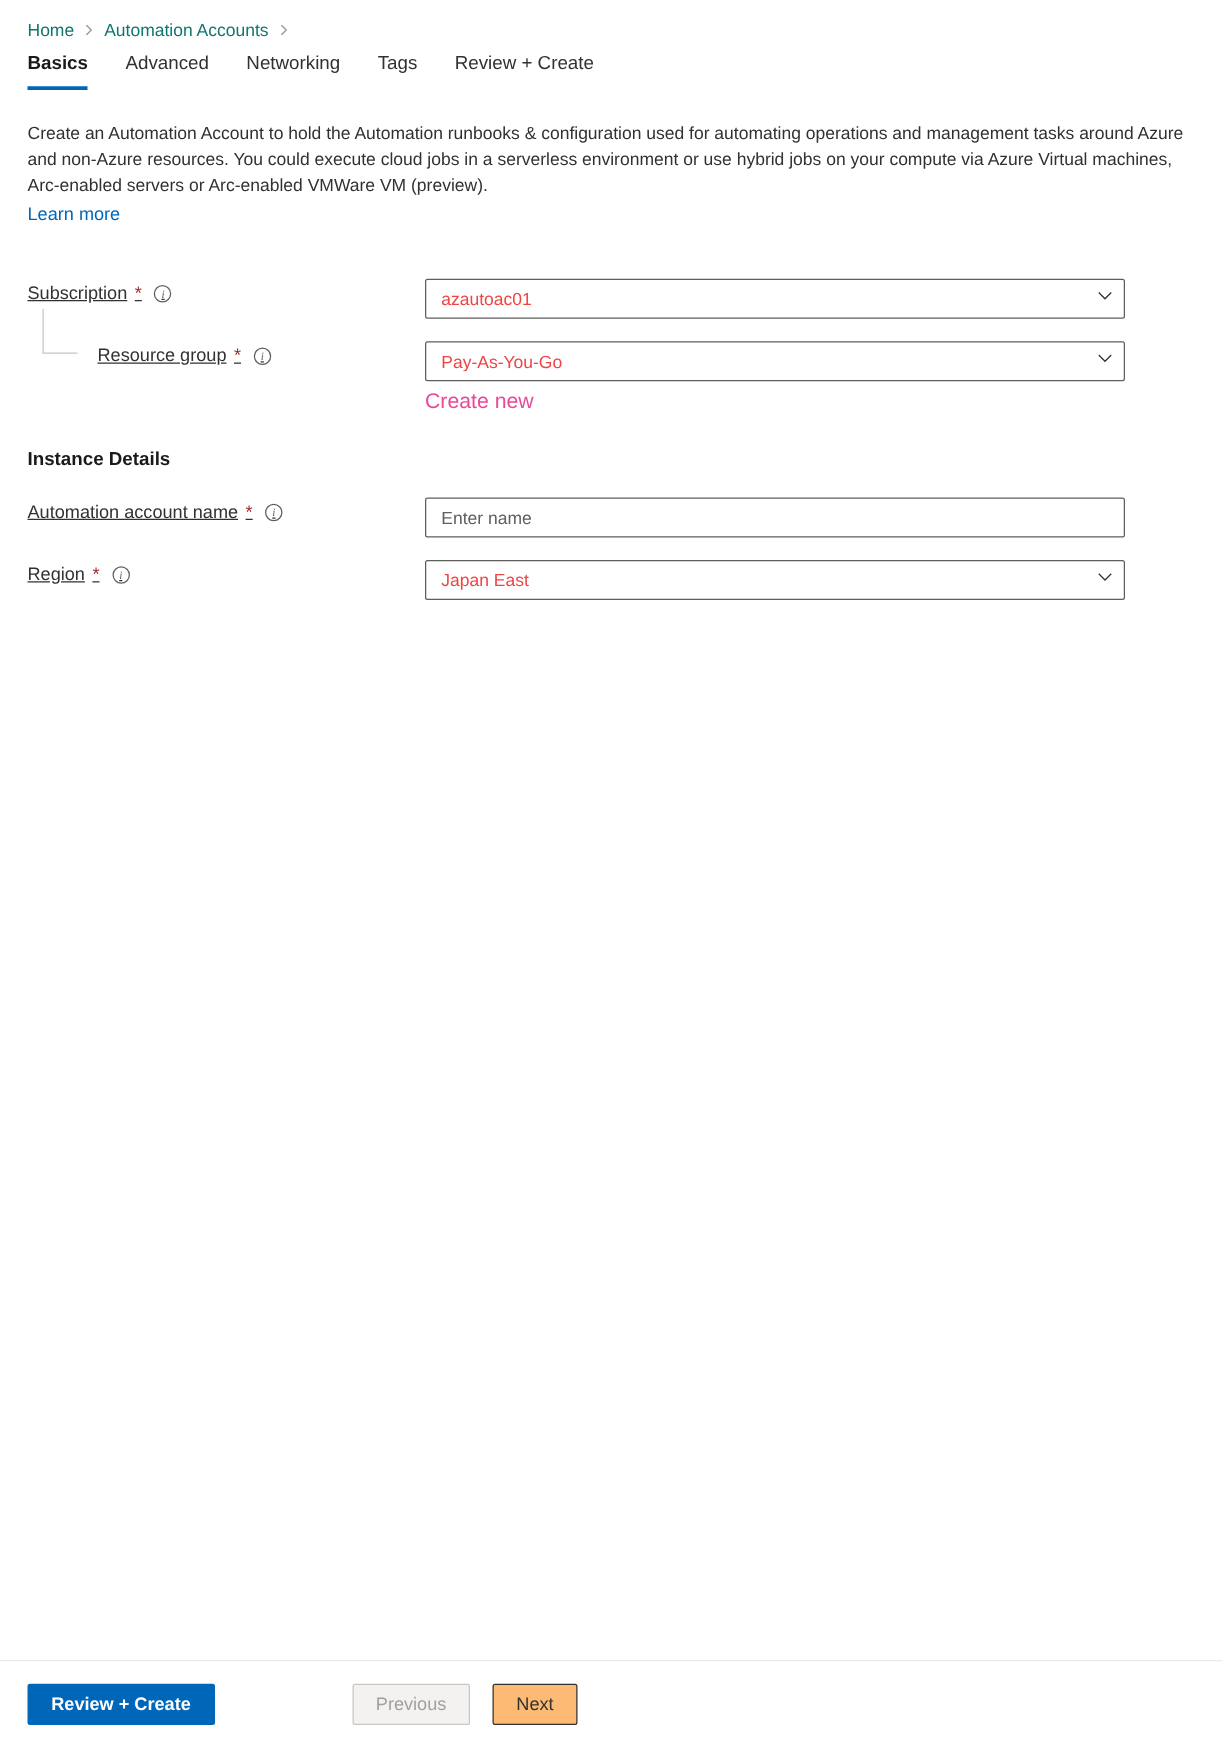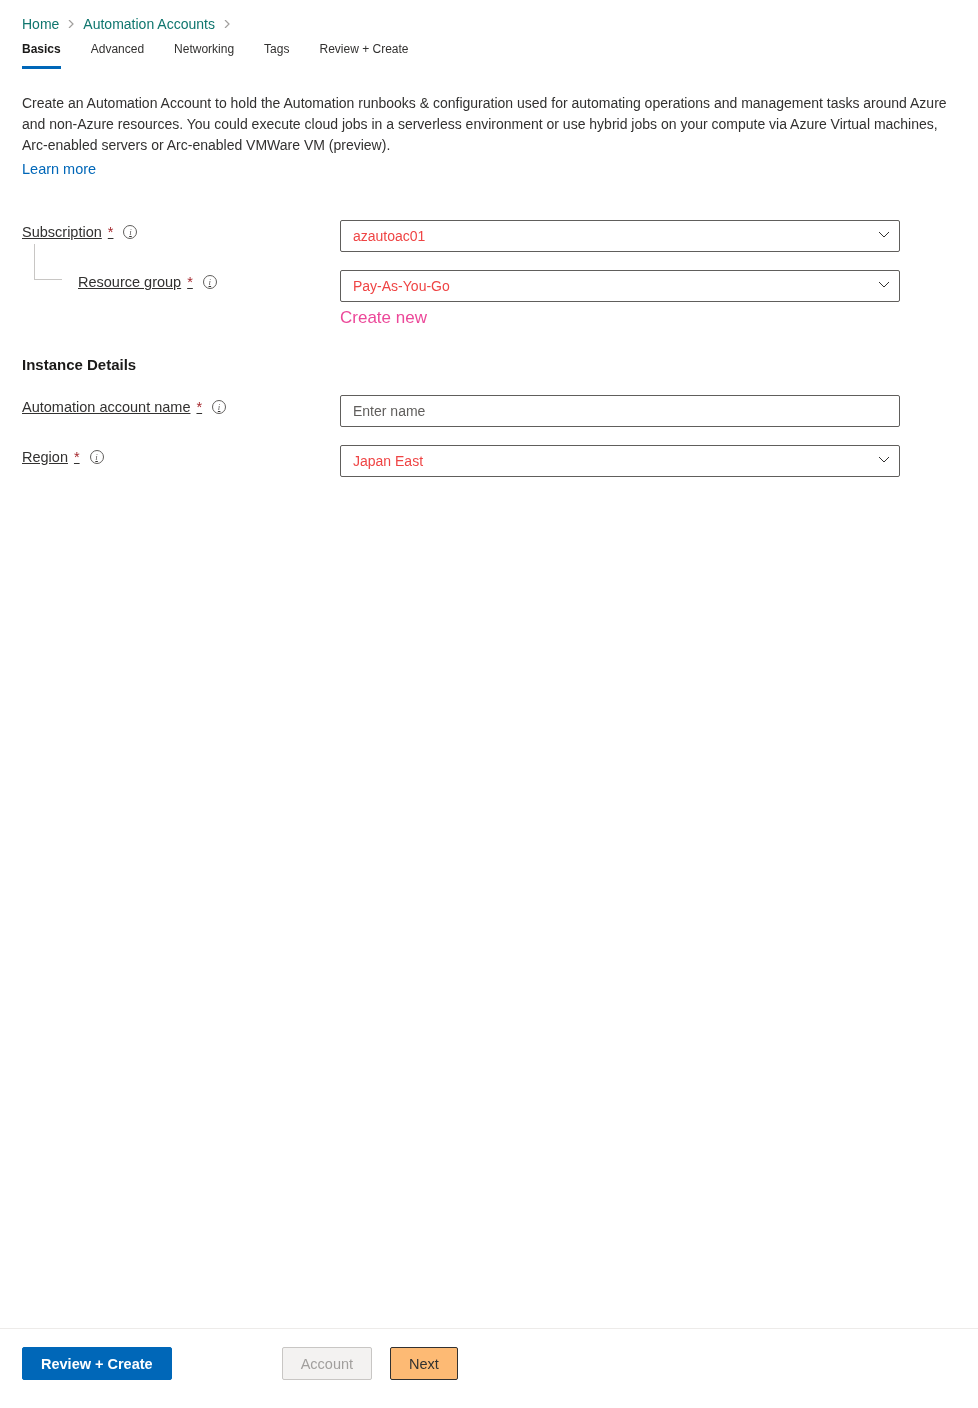--- a/index.html
+++ b/index.html
@@ -48,21 +48,21 @@
       color: #605e5c;
       font-size: 16px;
       letter-spacing: 1px;
     }
     .tabs {
       display: flex;
       gap: 30px;
       margin-bottom: 24px;
     }
     .tab {
-      font-size: 12px;
+      font-size: 15px;
       color: #323130;
       padding-bottom: 10px;
       cursor: pointer;
       border-bottom: 3px solid transparent;
     }
     .tab.active {
       font-weight: 600;
       border-bottom: 3px solid #0067b8;
       color: #1b1a19;
     }
@@ -313,16 +313,16 @@
           </span>
         </div>
       </div>
     </div>
   </div>
 </div>
 
 <div class="footer">
   <button class="btn btn-primary">Review + Create</button>
   <div class="footer-right-group">
-    <button class="btn btn-disabled" disabled="">Account</button>
+    <button class="btn btn-disabled" disabled="">Previous</button>
     <button class="btn btn-default">Next</button>
   </div>
 </div>
 
 </body></html>

